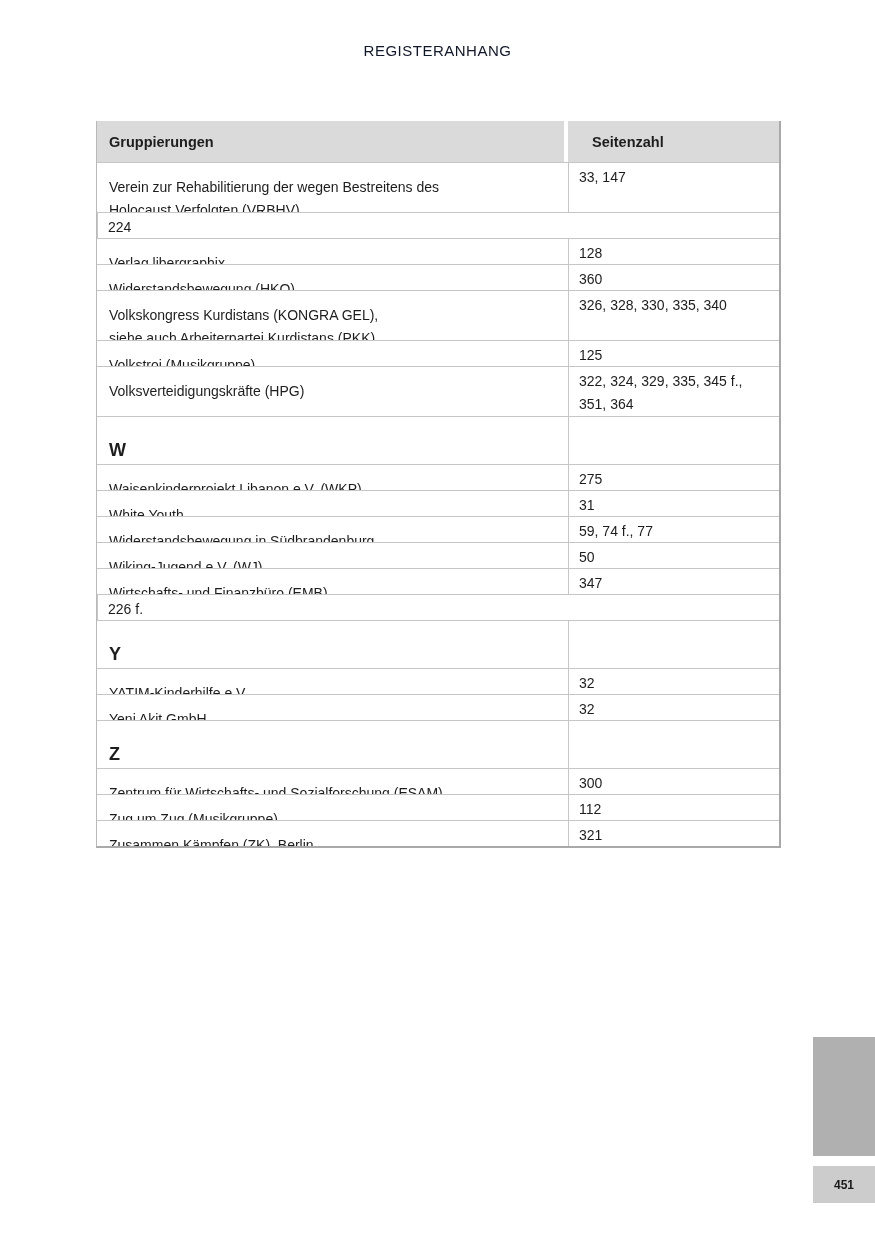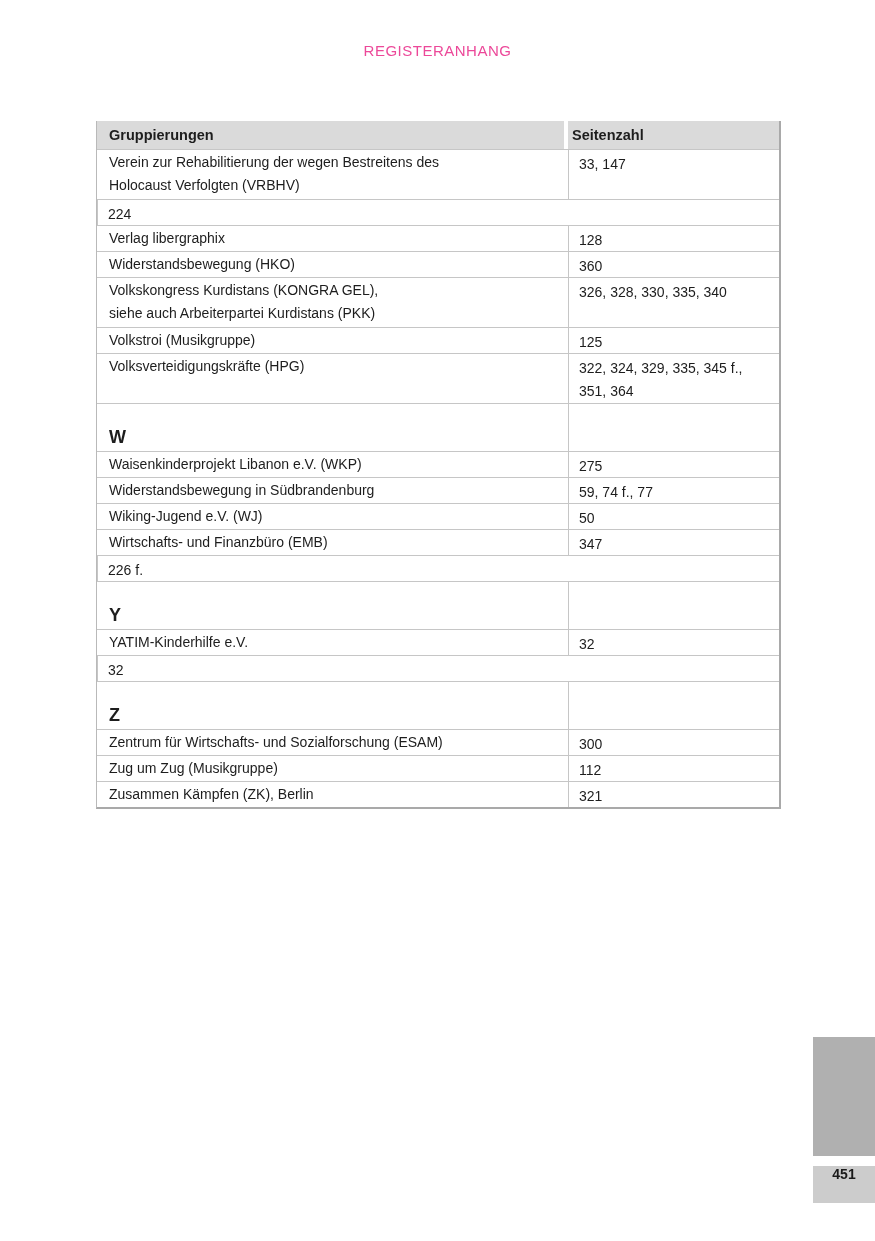--- a/index.html
+++ b/index.html
@@ -13,51 +13,51 @@
     overflow: hidden;
   }
   .doc-title {
     position: absolute;
     top: 42px;
     left: 0;
     width: 100%;
     text-align: center;
     font-size: 15px;
     letter-spacing: 0.5px;
-    color: #ec4899;
+    color: #0f172a;
   }
   .register-table {
     position: absolute;
     left: 96px;
     top: 121px;
     width: 685px;
     box-sizing: border-box;
     border-left: 1px solid #b9b9b9;
     border-right: 2px solid #a9a9a9;
     border-bottom: 2px solid #a9a9a9;
   }
-  .thead { display: flex; height: 28px; }
+  .thead { display: flex; height: 41px; }
   .th {
     background: #dadada;
     display: flex;
     align-items: center;
     font-weight: bold;
     font-size: 14.5px;
     box-sizing: border-box;
   }
   .th1 { width: 467px; margin-right: 4px; padding-left: 12px; }
-  .th2 { flex: 1; padding-left: 4px; }
+  .th2 { flex: 1; padding-left: 24px; }
   .row { display: flex; border-top: 1px solid #c6c6c6; box-sizing: border-box; }
   .row.single  { height: 26px; }
   .row.double  { height: 50px; }
   .row.section { height: 48px; }
   .c1 {
     width: 471px;
     box-sizing: border-box;
-    padding: 1px 12px 0 12px;
+    padding: 13px 12px 0 12px;
     font-size: 14px;
     line-height: 23px;
     white-space: pre-line;
     overflow: hidden;
   }
   .c2 {
     flex: 1;
     box-sizing: border-box;
     border-left: 1px solid #c6c6c6;
     padding: 3px 19px 0 10px;
@@ -83,24 +83,24 @@
     background: #b0b0b0;
   }
   .page-number-box {
     position: absolute;
     left: 813px;
     top: 1166px;
     width: 62px;
     height: 37px;
     background: #cccccc;
     display: flex;
-    align-items: flex-start;
+    align-items: center;
     justify-content: center;
     font-weight: bold;
-    font-size: 14px;
+    font-size: 12px;
     color: #1a1a1a;
   }
 </style>
 </head>
 <body>
 
 <div class="page">
 
   <div class="doc-title">REGISTERANHANG</div>
 
@@ -145,20 +145,24 @@
       <div class="row section">
         <div class="c1">W</div>
         <div class="c2"></div>
       </div>
 
       <div class="row single">
         <div class="c1">Waisenkinderprojekt Libanon e.V. (WKP)</div>
         <div class="c2">275</div>
       </div>
       <div class="row single">
+        <div class="c1">White Youth</div>
+        <div class="c2">31</div>
+      </div>
+      <div class="row single">
         <div class="c1">Widerstandsbewegung in Südbrandenburg</div>
         <div class="c2">59, 74 f., 77</div>
       </div>
       <div class="row single">
         <div class="c1">Wiking-Jugend e.V. (WJ)</div>
         <div class="c2">50</div>
       </div>
       <div class="row single">
         <div class="c1">Wirtschafts- und Finanzbüro (EMB)</div>
         <div class="c2">347</div>
@@ -170,20 +174,21 @@
       <div class="row section">
         <div class="c1">Y</div>
         <div class="c2"></div>
       </div>
 
       <div class="row single">
         <div class="c1">YATIM-Kinderhilfe e.V.</div>
         <div class="c2">32</div>
       </div>
       <div class="row single">
+        <div class="c1">Yeni Akit GmbH</div>
         <div class="c2">32</div>
       </div>
 
       <div class="row section">
         <div class="c1">Z</div>
         <div class="c2"></div>
       </div>
 
       <div class="row single">
         <div class="c1">Zentrum für Wirtschafts- und Sozialforschung (ESAM)</div>

